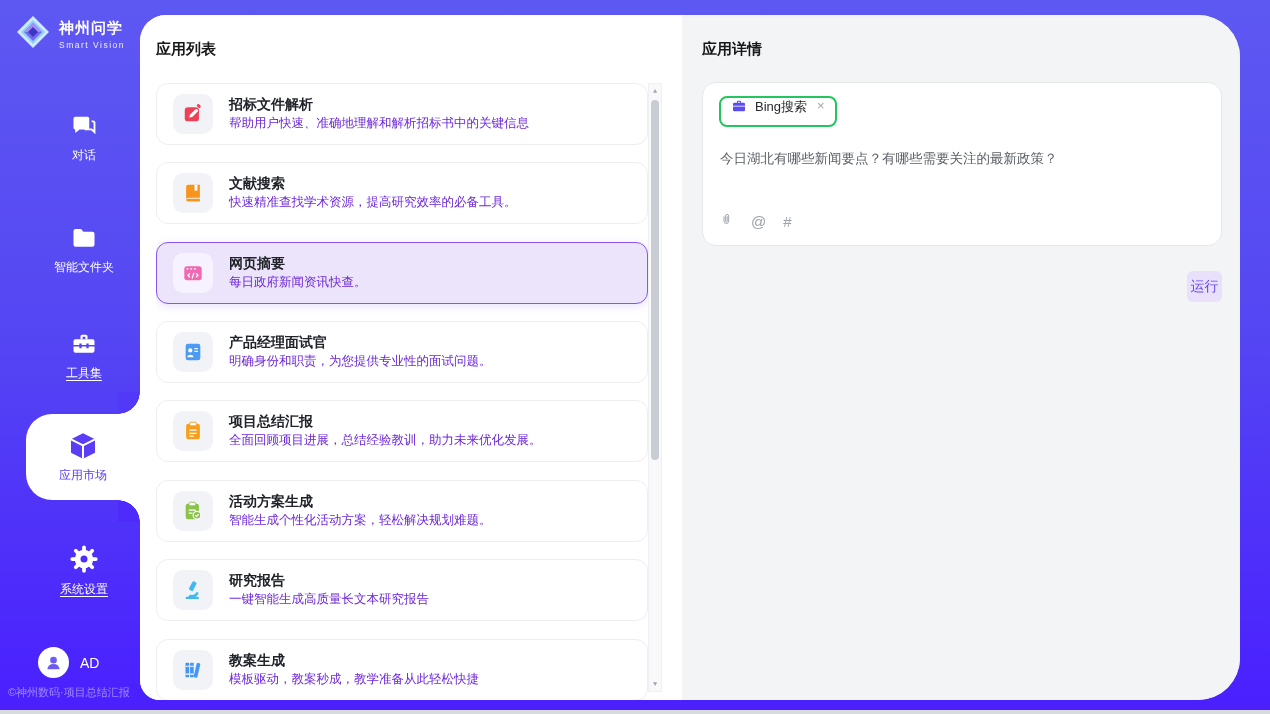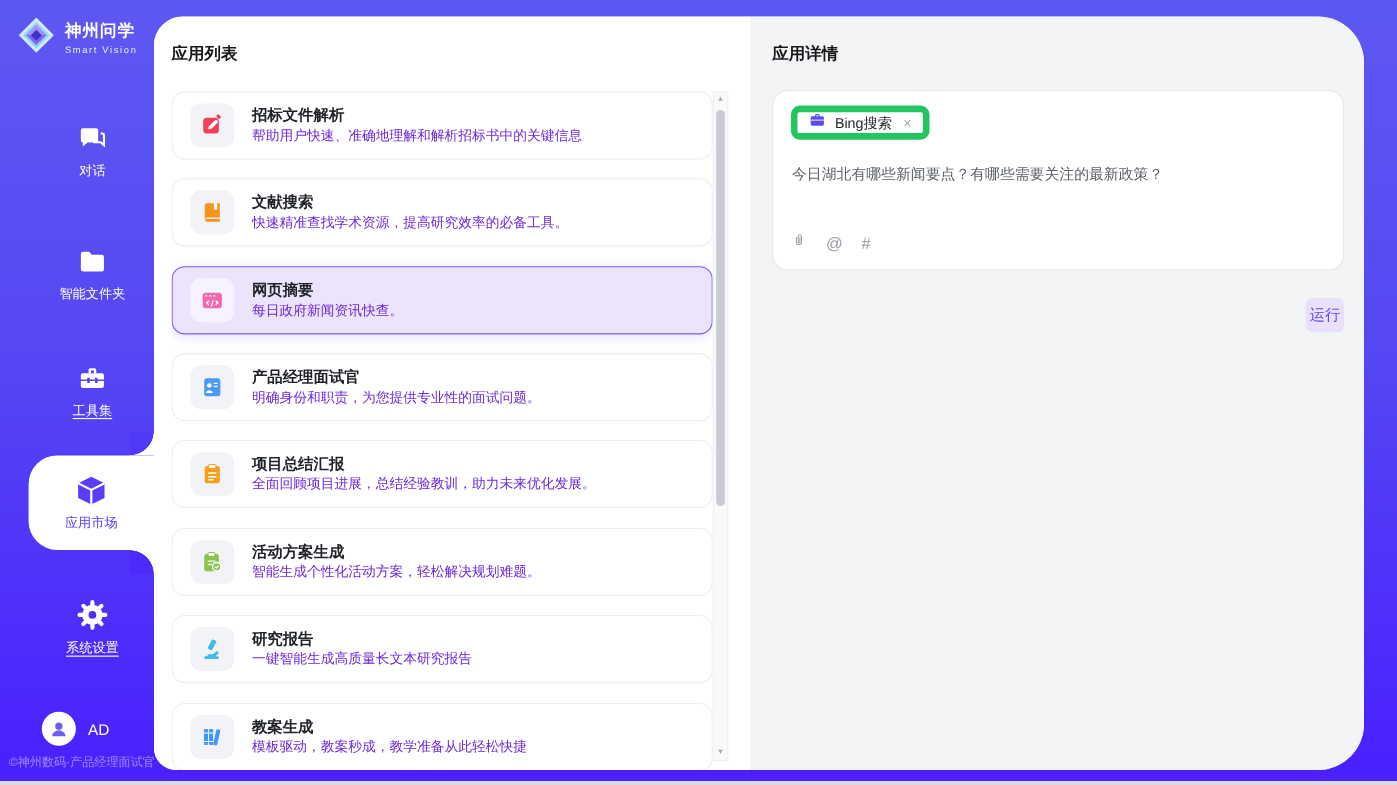--- a/index.html
+++ b/index.html
@@ -55,22 +55,22 @@
               background:#f8f9fa; border:1px solid #f0f0f2; }
   .scroll-arrow{ position:absolute; left:0; width:12px; height:14px; font-size:7px; color:#a4a8ad;
                  display:flex; align-items:center; justify-content:center; cursor:pointer; }
   .scroll-up{ top:0; } .scroll-down{ bottom:0; }
   .scroll-thumb{ position:absolute; left:2px; top:16px; width:8px; height:360px; background:#c9ccd2; border-radius:4px; cursor:grab; }
 
   
   .detail-panel{ flex:1; position:relative; background:#f3f4f6; }
   .detail-card{ position:absolute; top:67px; left:20px; right:18px; height:164px;
                 background:#fff; border:1px solid #e7e8ec; border-radius:14px; cursor:text; }
-  .chip{ position:absolute; top:13px; left:16px; height:31px; display:inline-flex; align-items:center; gap:8px;
-         border:6px solid #22c55e; border-radius:8px; padding:0 10px; background:#fff; }
+  .chip{ position:absolute; top:13px; left:16px; height:31px; display:inline-flex; gap:8px;
+         border:2px solid #22c55e; border-radius:8px; padding:0 10px; background:#fff; }
   .chip-label{ font-size:13px; color:#26282e; }
   .chip-close{ font-size:13px; color:#a0a4ab; cursor:pointer; margin-left:2px; }
   .query{ position:absolute; top:66px; left:17px; right:16px; font-size:13.5px; color:#5a5f66; line-height:1.5; }
   .tools{ position:absolute; bottom:13px; left:16px; display:flex; align-items:center; gap:17px; color:#9ba1a9; }
   .tools .glyph{ font-size:15px; cursor:pointer; }
   .run-btn{ position:absolute; top:256px; right:18px; width:35px; height:31px; border:none; border-radius:6px;
             background:#e9e1fc; color:#6b46f2; font-size:14px; font-family:inherit; cursor:pointer;
             display:flex; align-items:center; justify-content:center; }
 </style>
 </head>
@@ -160,21 +160,21 @@
     <div class="user-row">
       <span class="avatar">
         <svg width="19" height="19" viewBox="0 0 24 24">
           <circle cx="12" cy="9" r="4.2" fill="#6c5cf0"></circle>
           <path d="M4.2 20.5a7.9 7.9 0 0 1 15.6 0z" fill="#6c5cf0"></path>
         </svg>
       </span>
       <span class="user-name">AD</span>
     </div>
 
-    <div class="copyright">©神州数码·产品经理面试官</div>
+    <div class="copyright">©神州数码·项目总结汇报</div>
   </div>
 
   <div class="content">
 
     <div class="list-panel">
       <div class="panel-title">应用列表</div>
 
       <div class="cards">
 
         <div class="card" style="top:0">

